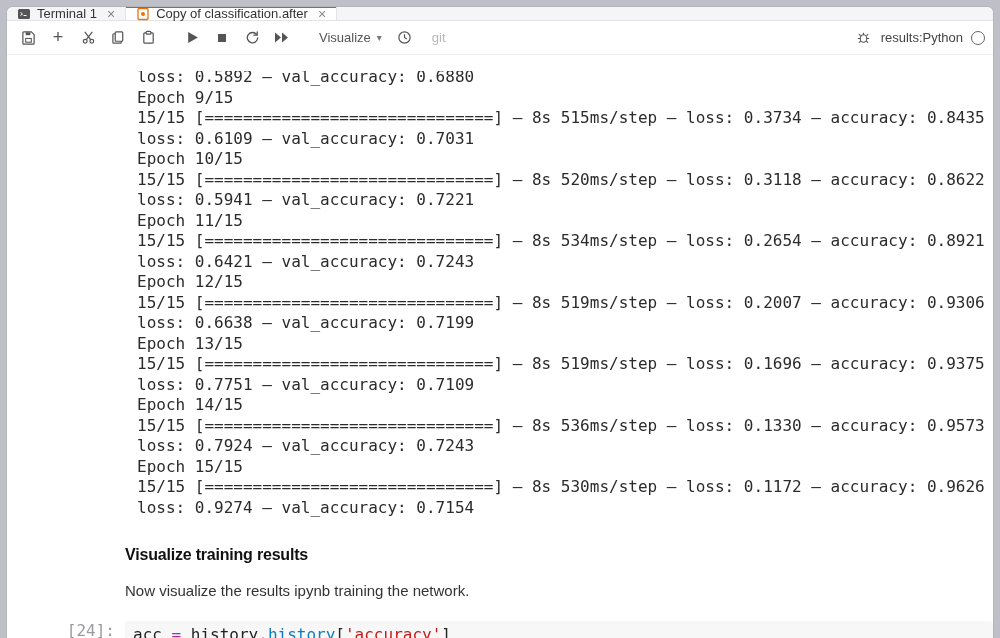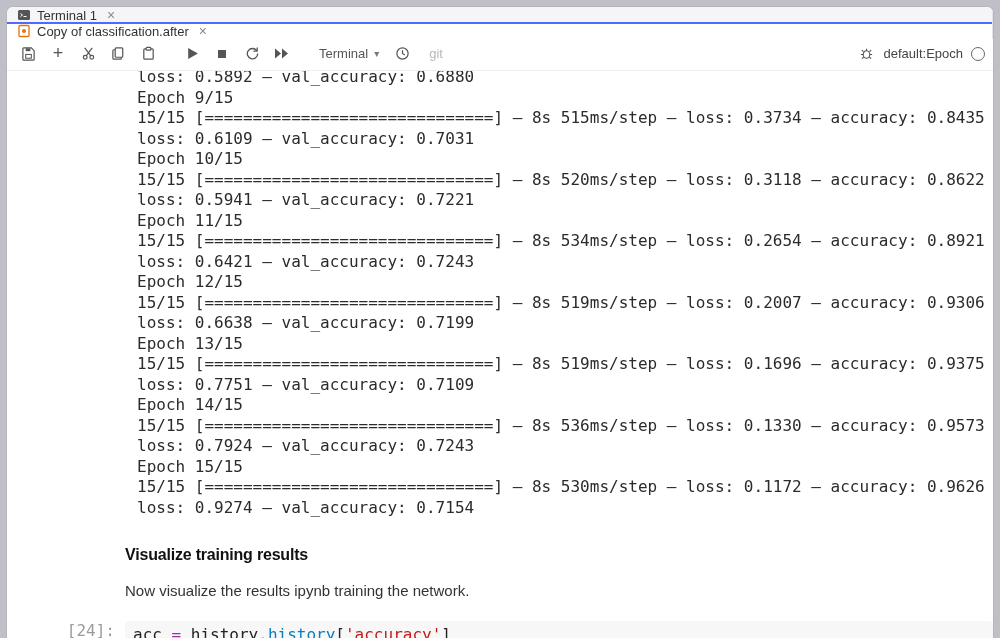--- a/index.html
+++ b/index.html
@@ -16,26 +16,25 @@
     left: 7px; top: 7px; right: 7px; bottom: 0;
     background: #fff;
     border-radius: 6px 6px 0 0;
     overflow: hidden;
     box-shadow: 0 0 0 1px rgba(0,0,0,0.05);
   }
 
   
   .tabstrip {
     display: flex;
-    height: 30px;
+    height: 14px;
     background: #f5f5f7;
     border-bottom: 1px solid #e3e3e8;
     font-size: 13px;
     align-items: stretch;
-    flex-direction: column;
   }
   .tab {
     display: flex;
     align-items: center;
     gap: 6px;
     padding: 0 10px;
     border-right: 1px solid #e3e3e8;
     color: #333;
     cursor: pointer;
     position: relative;
@@ -232,39 +231,39 @@
         </svg>
     </span>
     <span class="tbtn">
       <svg width="16" height="13" viewBox="0 0 16 12">
           <path d="M1 1 L7 6 L1 11 Z" fill="#555"></path>
           <path d="M8 1 L14 6 L8 11 Z" fill="#555"></path>
         </svg>
     </span>
     <span class="tsep"></span>
     <span class="celltype">
-      <span>Terminal</span>
+      <span>Visualize</span>
       <span class="chev">▾</span>
     </span>
     <span class="tbtn">
       <svg width="15" height="15" viewBox="0 0 16 16" stroke="#555" stroke-width="1.3" fill="none">
           <circle cx="8" cy="8" r="6"></circle>
           <path d="M8 4.5 V8 L10.5 9.5"></path>
         </svg>
     </span>
     <span class="git">git</span>
     <span class="spacer"></span>
     <span class="tbtn">
       <svg width="15" height="15" viewBox="0 0 16 16" stroke="#555" stroke-width="1.2" fill="none">
           <ellipse cx="8" cy="9" rx="3.5" ry="4"></ellipse>
           <path d="M8 5 V3 M4.8 6 L3 4.5 M11.2 6 L13 4.5 M4.5 9 H2 M11.5 9 H14 M5 12 L3 13.5 M11 12 L13 13.5"></path>
         </svg>
     </span>
     <span class="kernel">
-      <span>default:Epoch</span>
+      <span>results:Python</span>
       <span class="dot"></span>
     </span>
   </div>
 
   <div class="notebook">
 
     <div class="cell output" style="margin-top:-16px;">
       <pre>loss: 0.5892 – val_accuracy: 0.6880
 Epoch 9/15
 15/15 [==============================] – 8s 515ms/step – loss: 0.3734 – accuracy: 0.8435 – val_

